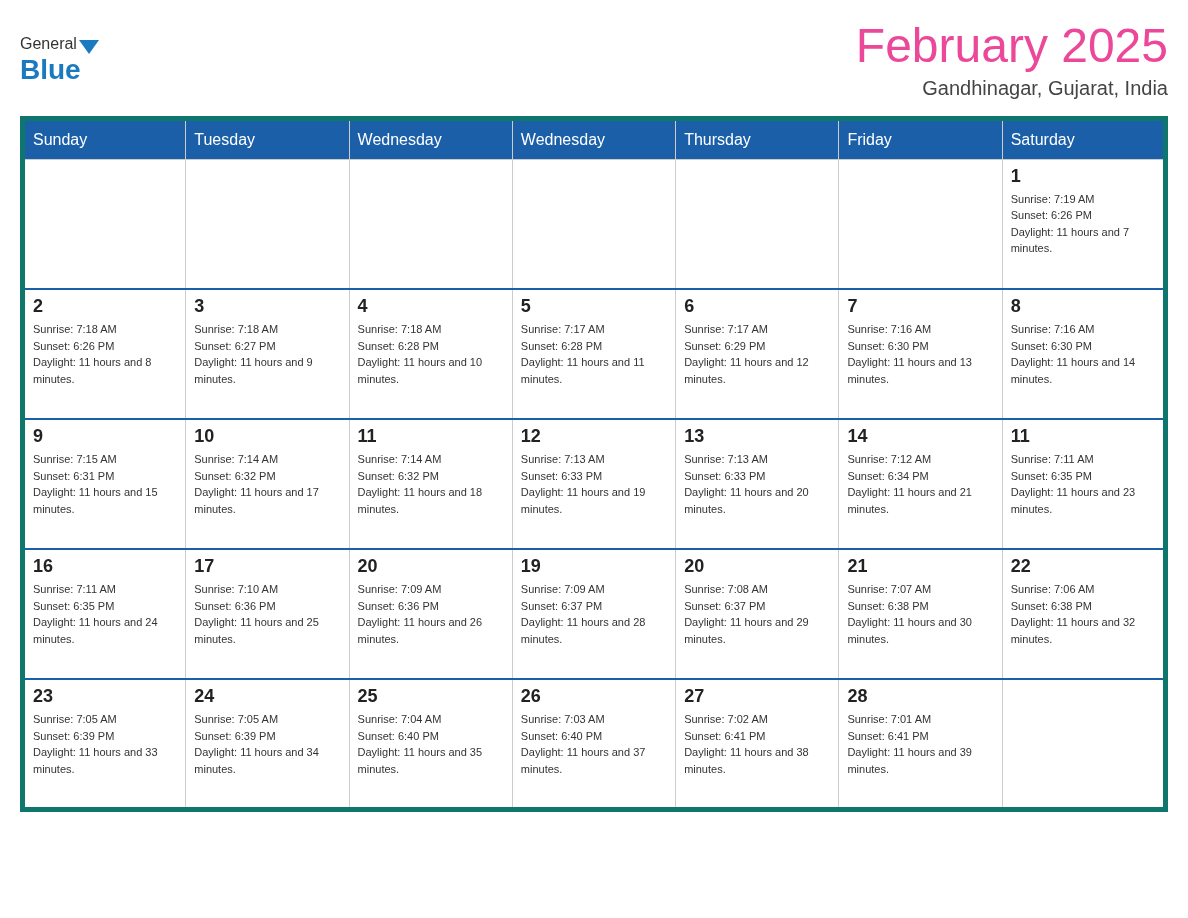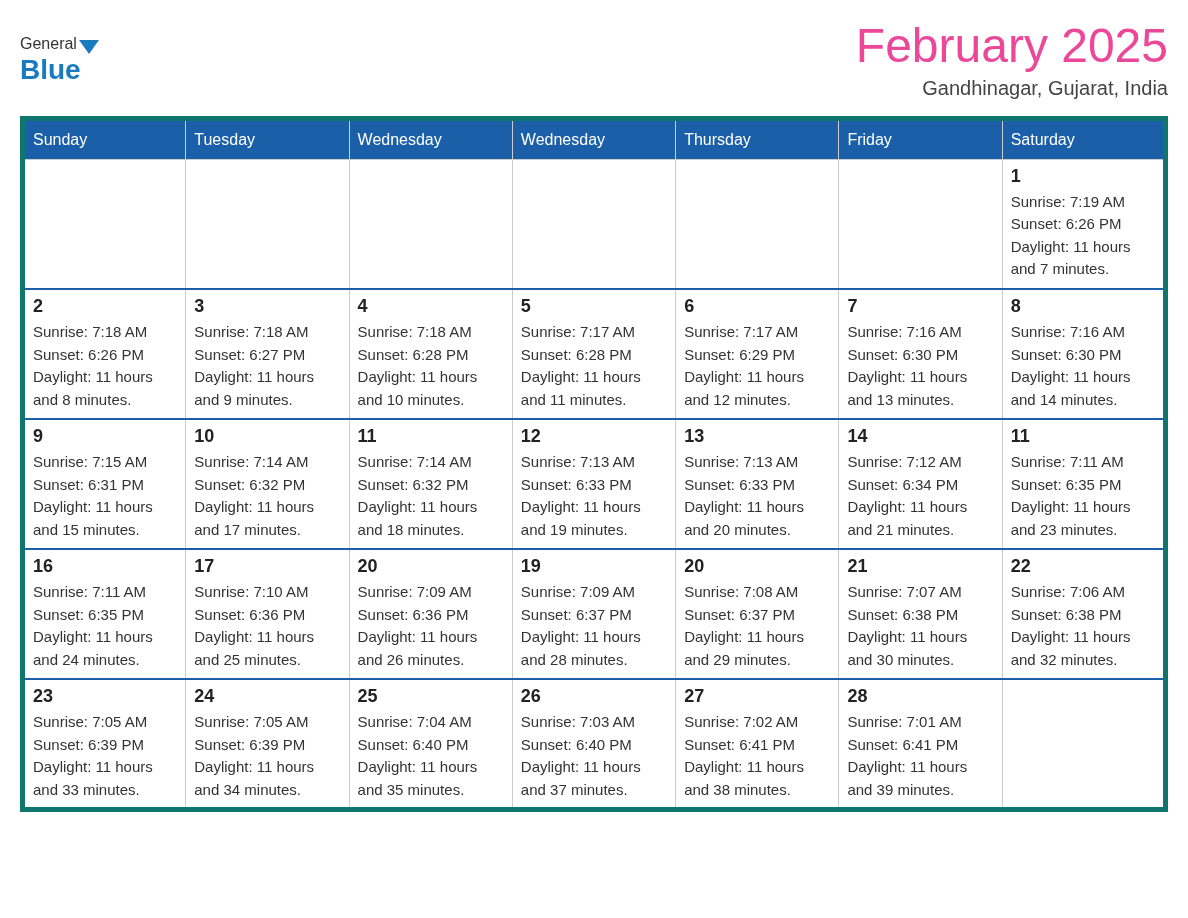--- a/index.html
+++ b/index.html
@@ -82,21 +82,21 @@
       color: #333;
     }
     .day-num {
       font-size: 18px;
       font-weight: bold;
       color: #222;
       display: block;
       margin-bottom: 4px;
     }
     .day-info {
-      font-size: 15px;
+      font-size: 11px;
       line-height: 1.5;
       color: #333;
     }
     .empty-cell {
       background: #fff;
     }
     .row-top-border td {
       border-top: 2px solid #1a5fa8;
     }
   </style>

